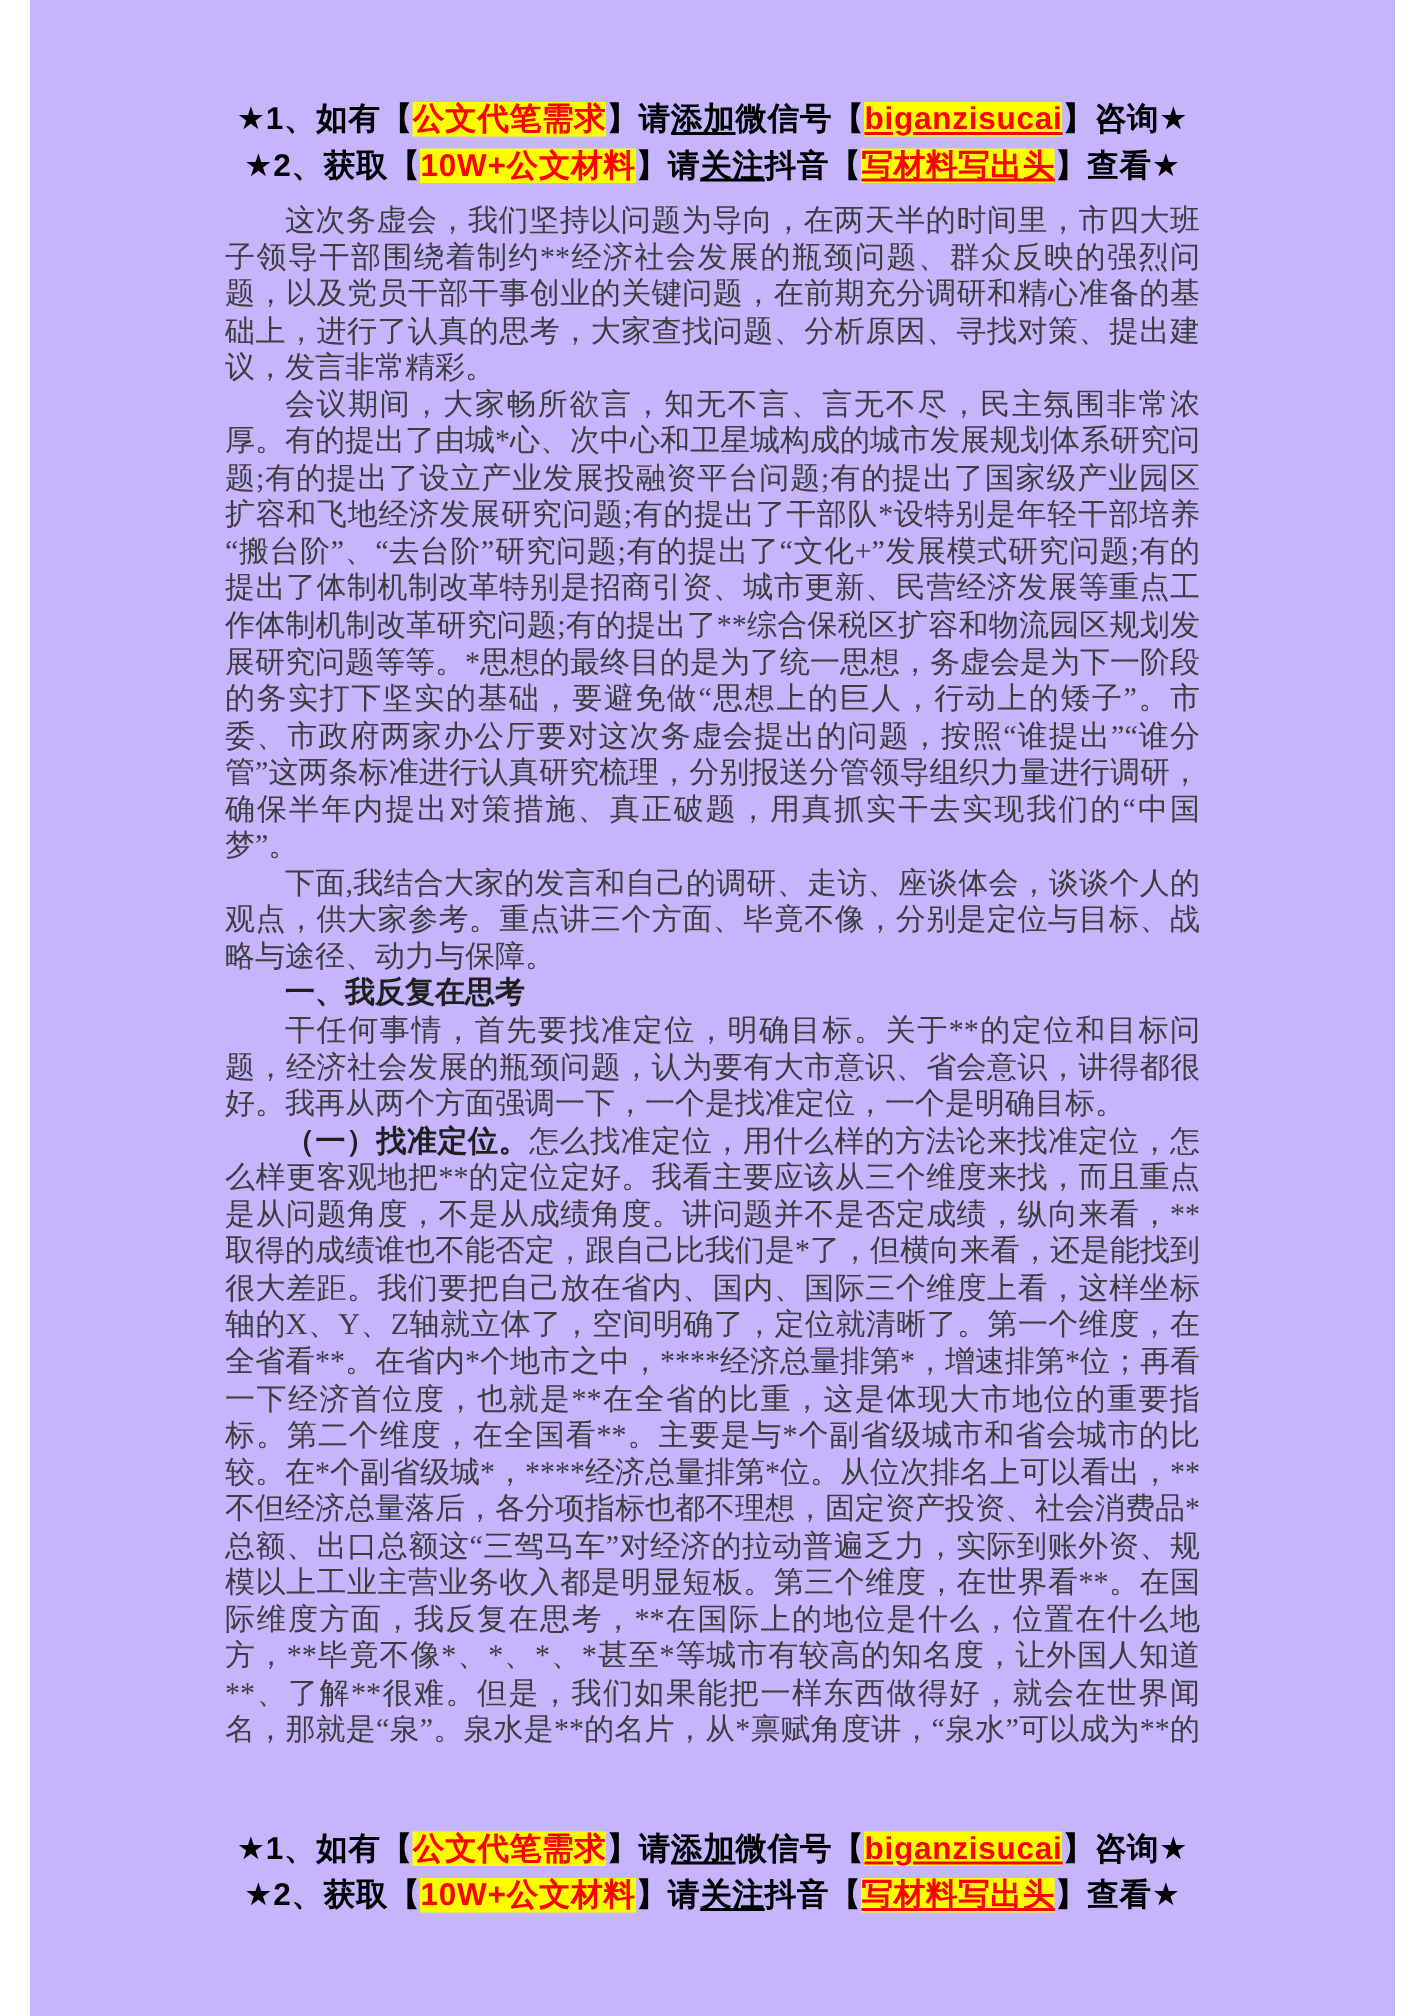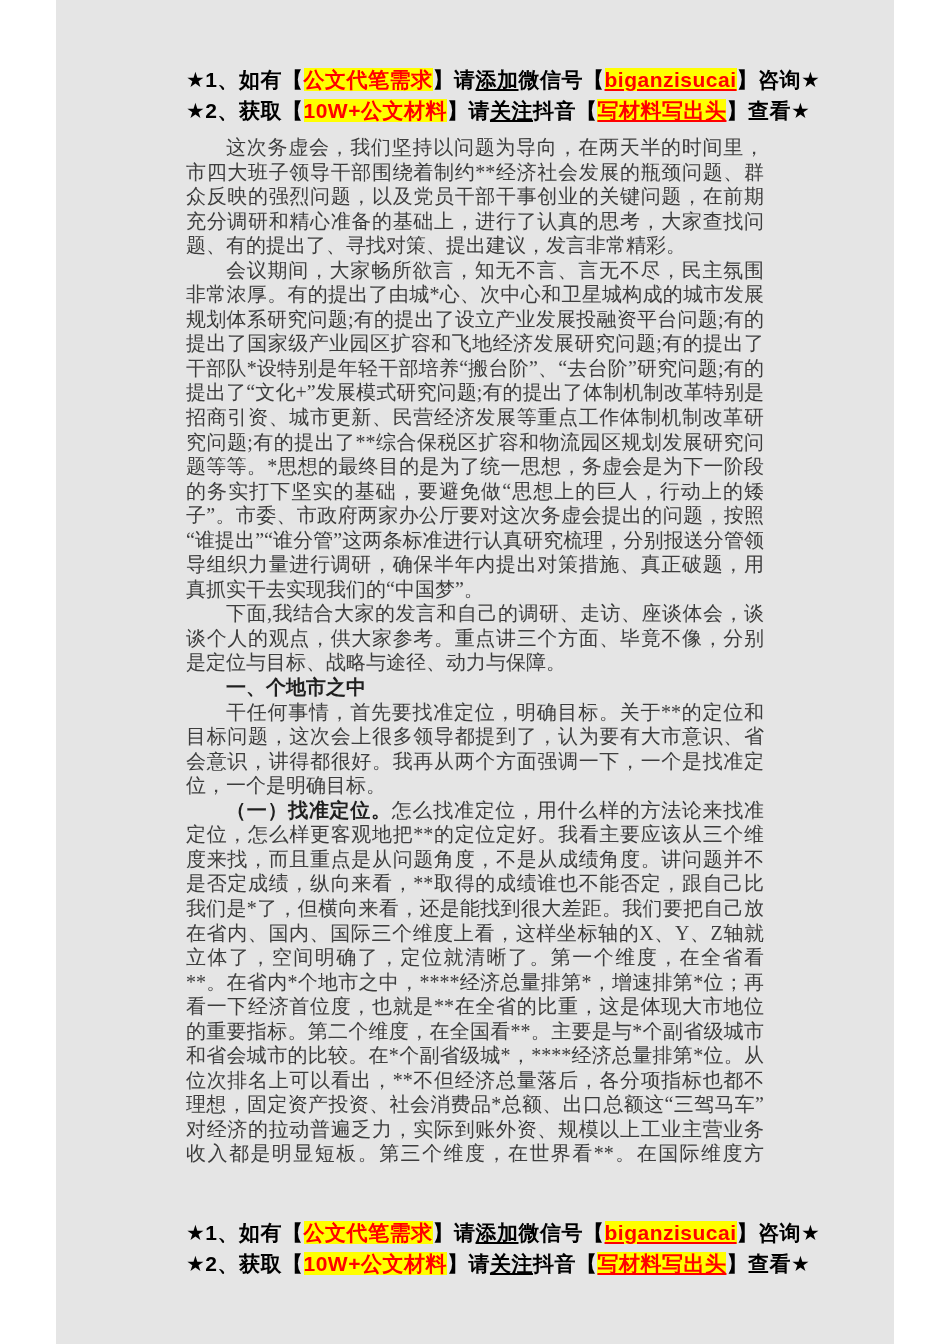--- a/index.html
+++ b/index.html
@@ -1,20 +1,20 @@
 <!DOCTYPE html>
 <html lang="zh"><head>
 <meta charset="utf-8">
 <style>
   html,body { margin:0; padding:0; background:#ffffff; }
   .page {
     position:relative;
-    width:838px; height:1344px;
+    width:910px; height:1344px;
     margin:0 auto;
-    background:#e5e5e5;
+    background:#c4b5fd;
     box-sizing:border-box;
     padding:64px 130px 0 130px;
     overflow:hidden;
   }
   
   .notice {
     text-align:center;
     font-family:"Liberation Sans","DejaVu Sans",sans-serif;
     font-weight:bold;
     font-size:21px;
@@ -49,25 +49,25 @@
 <body>
 
 <div class="page">
 
   <div class="notice header">
     <div><span>★1、如有【</span><span class="hl">公文代笔需求</span><span>】请</span><span class="u">添加</span><span>微信号【</span><span class="hl u">biganzisucai</span><span>】咨询★</span></div>
     <div><span>★2、获取【</span><span class="hl">10W+公文材料</span><span>】请</span><span class="u">关注</span><span>抖音【</span><span class="hl u">写材料写出头</span><span>】查看★</span></div>
   </div>
 
   <div class="doc-body">
-    <p>这次务虚会，我们坚持以问题为导向，在两天半的时间里，市四大班子领导干部围绕着制约**经济社会发展的瓶颈问题、群众反映的强烈问题，以及党员干部干事创业的关键问题，在前期充分调研和精心准备的基础上，进行了认真的思考，大家查找问题、有的提出了、寻找对策、提出建议，发言非常精彩。</p>
+    <p>这次务虚会，我们坚持以问题为导向，在两天半的时间里，市四大班子领导干部围绕着制约**经济社会发展的瓶颈问题、群众反映的强烈问题，以及党员干部干事创业的关键问题，在前期充分调研和精心准备的基础上，进行了认真的思考，大家查找问题、分析原因、寻找对策、提出建议，发言非常精彩。</p>
     <p>会议期间，大家畅所欲言，知无不言、言无不尽，民主氛围非常浓厚。有的提出了由城*心、次中心和卫星城构成的城市发展规划体系研究问题;有的提出了设立产业发展投融资平台问题;有的提出了国家级产业园区扩容和飞地经济发展研究问题;有的提出了干部队*设特别是年轻干部培养“搬台阶”、“去台阶”研究问题;有的提出了“文化+”发展模式研究问题;有的提出了体制机制改革特别是招商引资、城市更新、民营经济发展等重点工作体制机制改革研究问题;有的提出了**综合保税区扩容和物流园区规划发展研究问题等等。*思想的最终目的是为了统一思想，务虚会是为下一阶段的务实打下坚实的基础，要避免做“思想上的巨人，行动上的矮子”。市委、市政府两家办公厅要对这次务虚会提出的问题，按照“谁提出”“谁分管”这两条标准进行认真研究梳理，分别报送分管领导组织力量进行调研，确保半年内提出对策措施、真正破题，用真抓实干去实现我们的“中国梦”。</p>
     <p>下面,我结合大家的发言和自己的调研、走访、座谈体会，谈谈个人的观点，供大家参考。重点讲三个方面、毕竟不像，分别是定位与目标、战略与途径、动力与保障。</p>
-    <p class="heading">一、个地市之中</p>
-    <p>干任何事情，首先要找准定位，明确目标。关于**的定位和目标问题，这次会上很多领导都提到了，认为要有大市意识、省会意识，讲得都很好。我再从两个方面强调一下，一个是找准定位，一个是明确目标。</p>
+    <p class="heading">一、我反复在思考</p>
+    <p>干任何事情，首先要找准定位，明确目标。关于**的定位和目标问题，经济社会发展的瓶颈问题，认为要有大市意识、省会意识，讲得都很好。我再从两个方面强调一下，一个是找准定位，一个是明确目标。</p>
     <p><span class="bold-lead">（一）找准定位。</span><span>怎么找准定位，用什么样的方法论来找准定位，怎么样更客观地把**的定位定好。我看主要应该从三个维度来找，而且重点是从问题角度，不是从成绩角度。讲问题并不是否定成绩，纵向来看，**取得的成绩谁也不能否定，跟自己比我们是*了，但横向来看，还是能找到很大差距。我们要把自己放在省内、国内、国际三个维度上看，这样坐标轴的X、Y、Z轴就立体了，空间明确了，定位就清晰了。第一个维度，在全省看**。在省内*个地市之中，****经济总量排第*，增速排第*位；再看一下经济首位度，也就是**在全省的比重，这是体现大市地位的重要指标。第二个维度，在全国看**。主要是与*个副省级城市和省会城市的比较。在*个副省级城*，****经济总量排第*位。从位次排名上可以看出，**不但经济总量落后，各分项指标也都不理想，固定资产投资、社会消费品*总额、出口总额这“三驾马车”对经济的拉动普遍乏力，实际到账外资、规模以上工业主营业务收入都是明显短板。第三个维度，在世界看**。在国际维度方面，我反复在思考，**在国际上的地位是什么，位置在什么地方，**毕竟不像*、*、*、*甚至*等城市有较高的知名度，让外国人知道**、了解**很难。但是，我们如果能把一样东西做得好，就会在世界闻名，那就是“泉”。泉水是**的名片，从*禀赋角度讲，“泉水”可以成为**的核心竞争力和软实力，**在世界上能够让人知晓、认可，或者有一定地位的，就是“泉”，所以要把“泉水”放到这个重要位置来认识。</span></p>
   </div>
 
   <div class="notice footer">
     <div><span>★1、如有【</span><span class="hl">公文代笔需求</span><span>】请</span><span class="u">添加</span><span>微信号【</span><span class="hl u">biganzisucai</span><span>】咨询★</span></div>
     <div><span>★2、获取【</span><span class="hl">10W+公文材料</span><span>】请</span><span class="u">关注</span><span>抖音【</span><span class="hl u">写材料写出头</span><span>】查看★</span></div>
   </div>
 
 </div>
 

